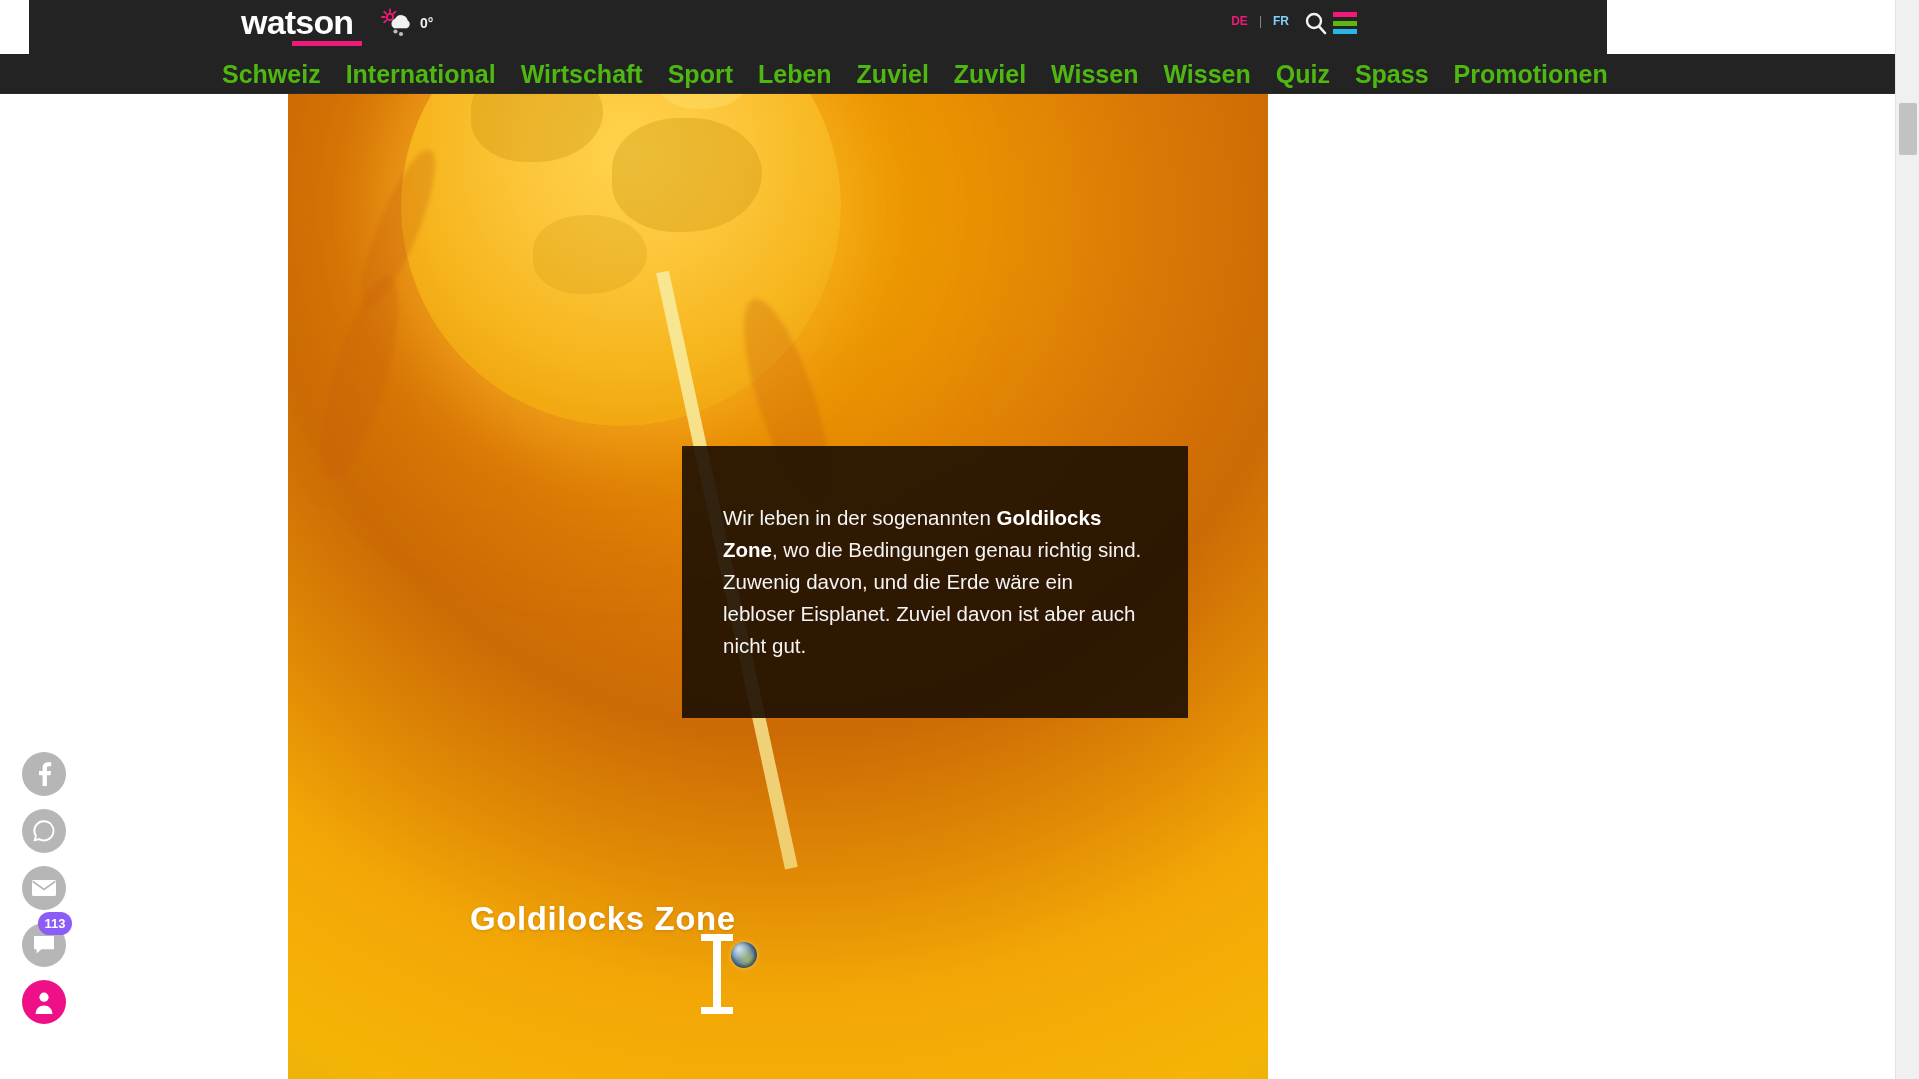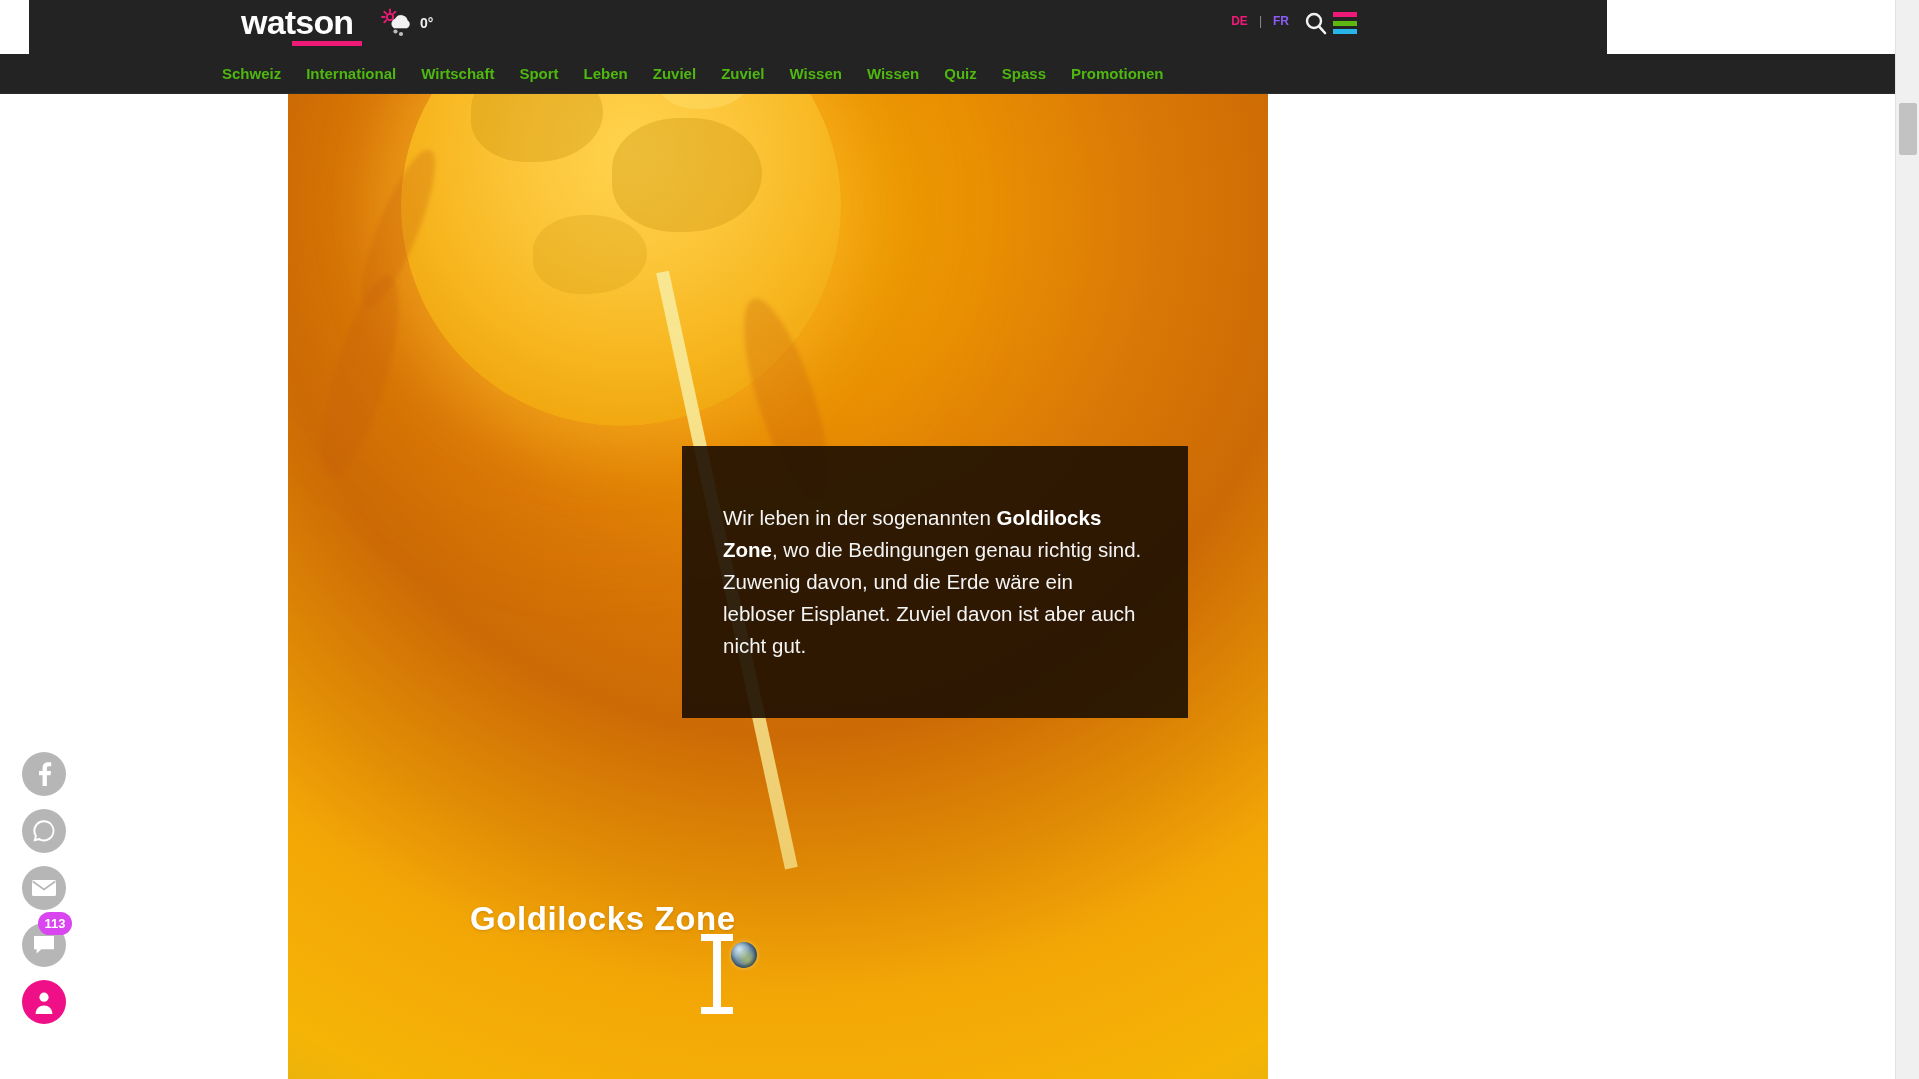--- a/index.html
+++ b/index.html
@@ -43,21 +43,21 @@
     font-size: 14px; font-weight: 700; color: #f0f0f0;
   }
 
   .lang-wrap {
     position: absolute; right: 318px; top: 14px;
     display: flex; align-items: center; gap: 11px;
     font-size: 12px; font-weight: 700;
   }
   .lang-de { color: #ef1a77; cursor: pointer; }
   .lang-sep { color: #8a8a8a; font-weight: 400; }
-  .lang-fr { color: #8b5cf6; cursor: pointer; }
+  .lang-fr { color: #7dd3fc; cursor: pointer; }
 
   .search-btn {
     position: absolute; right: 278px; top: 10px;
     width: 26px; height: 28px; cursor: pointer;
   }
   .burger {
     position: absolute; right: 250px; top: 12px;
     width: 24px; height: 22px;
     display: flex; flex-direction: column; justify-content: space-between;
     cursor: pointer;
@@ -73,21 +73,21 @@
     width: 1895px; height: 40px;
     background: #232323;
     z-index: 39;
     border-bottom: 1px solid #2c2c2c;
   }
   .nav-inner {
     position: absolute; left: 222px; top: 0;
     height: 40px; display: flex; align-items: center; gap: 25px;
   }
   .nav-item {
-    font-size: 15px; font-weight: 600; color: #4fb810;
+    font-size: 25px; font-weight: 600; color: #4fb810;
     cursor: pointer; white-space: nowrap; line-height: 40px;
   }
 
   
   .graphic-stage {
     position: absolute;
     left: 288px; top: 94px;
     width: 980px; height: 985px;
     overflow: hidden;
     background: #4d7c0f;
@@ -213,21 +213,21 @@
     width: 44px; height: 44px; border-radius: 50%;
     background: #b6b6b6;
     display: flex; align-items: center; justify-content: center;
     cursor: pointer;
   }
   .social-btn.account { background: #ef0f86; }
   .social-btn svg { display: block; }
   .badge {
     position: absolute; top: -11px; left: 16px;
     min-width: 34px; height: 23px; padding: 0 5px;
-    border-radius: 12px; background: #d946ef;
+    border-radius: 12px; background: #8b5cf6;
     color: #fff; font-size: 13px; font-weight: 700;
     display: flex; align-items: center; justify-content: center;
     line-height: 23px;
   }
 
   
   .scrollbar {
     position: absolute; right: 0; top: 0;
     width: 24px; height: 1079px;
     background: #f0f0f0;

